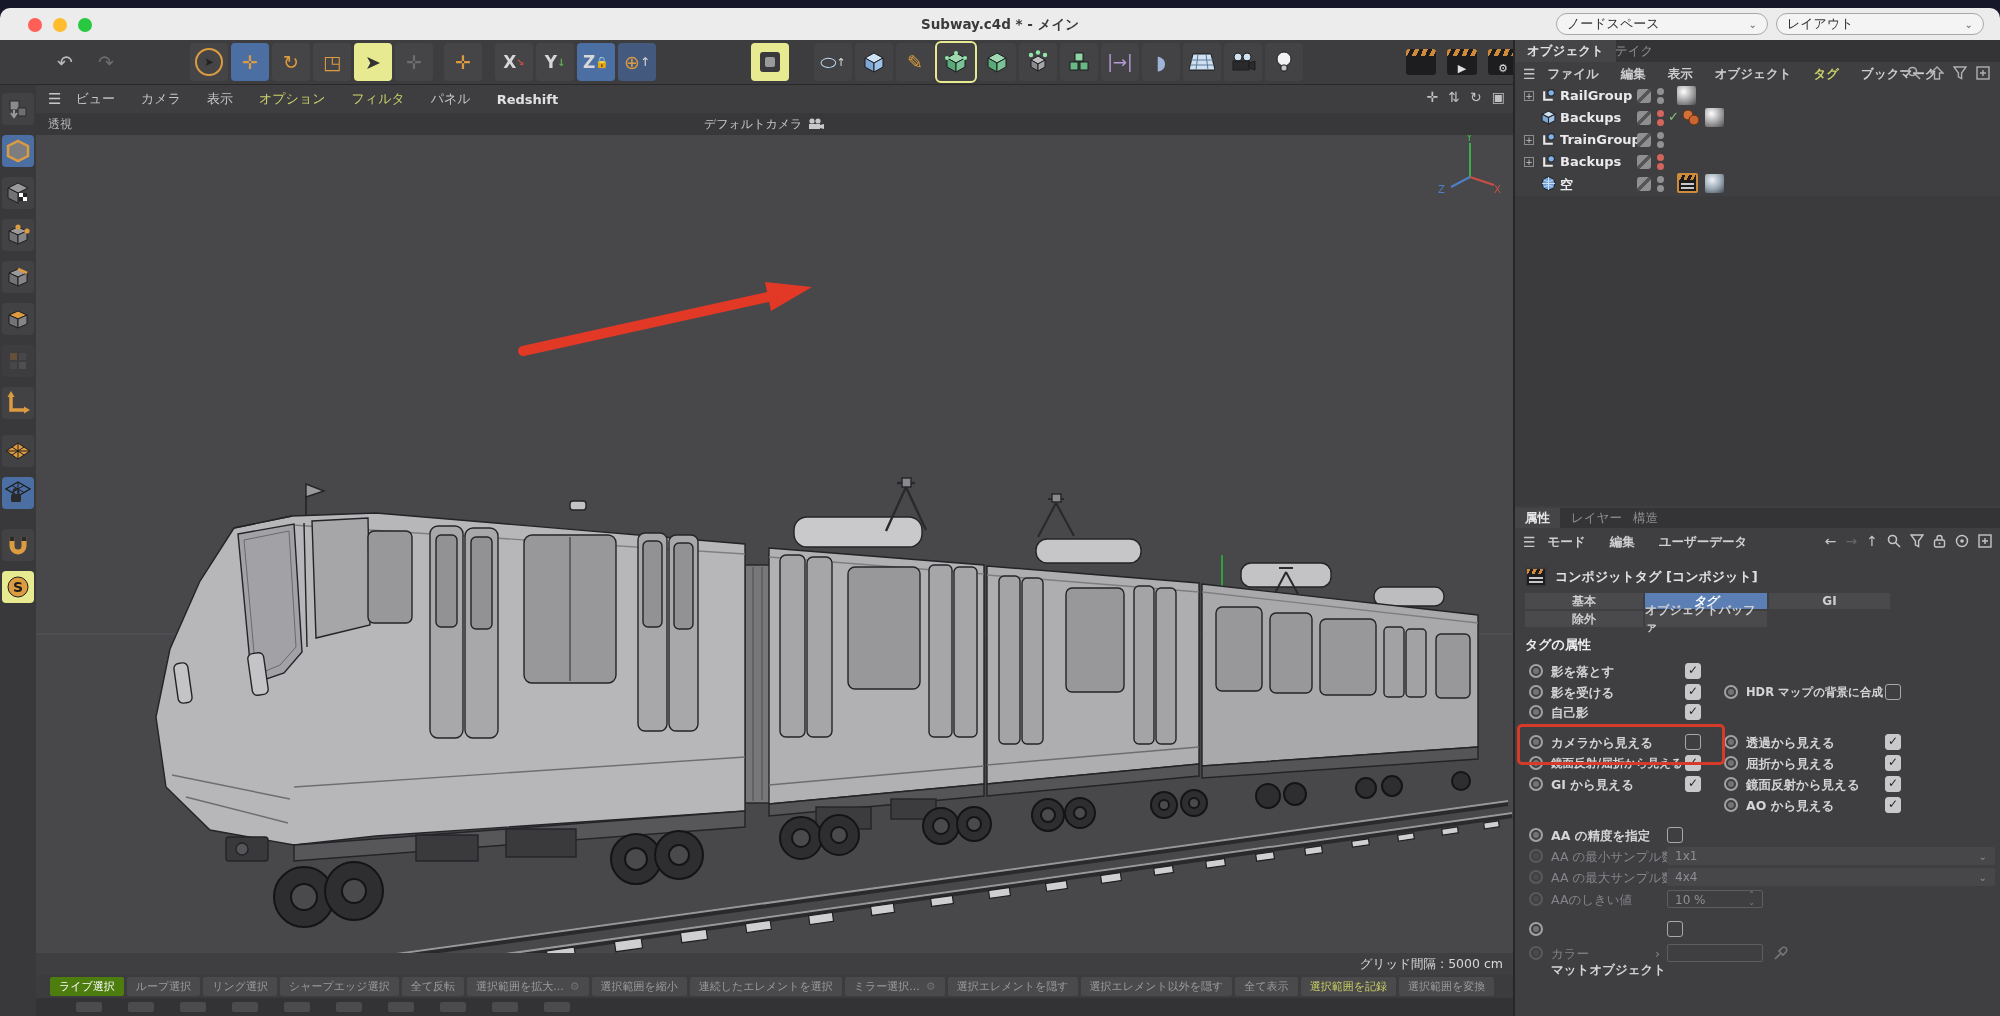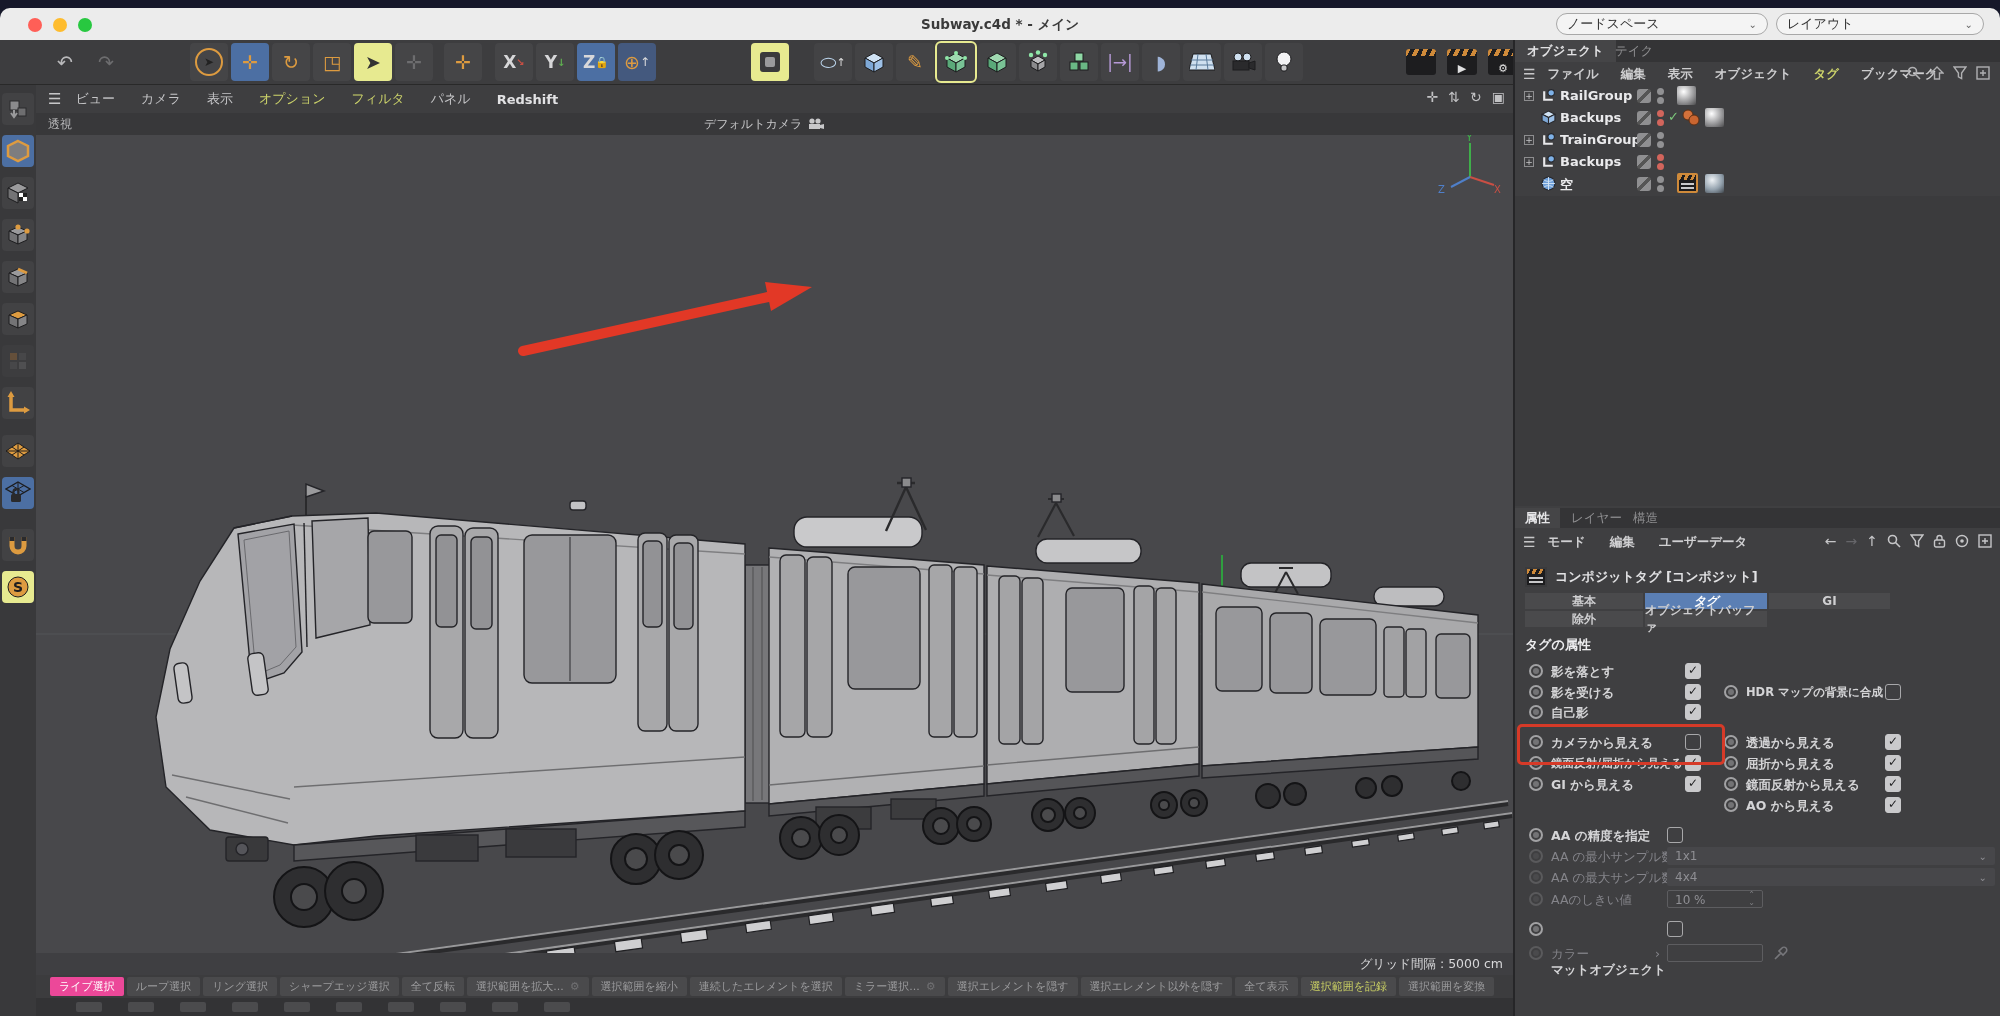--- a/index.html
+++ b/index.html
@@ -49,21 +49,21 @@
           border-bottom:1px solid #2f2f31;font-size:12px;color:#b8b8ba;}
   .canvas{position:absolute;left:0;top:50px;width:1477px;height:840px;background:#48484b;overflow:hidden;}
   .gridstrip{position:absolute;left:0;bottom:0;width:100%;height:22px;background:#3f3f42;
              display:flex;align-items:center;justify-content:flex-end;padding-right:10px;
              box-sizing:border-box;font-size:12.5px;color:#d8d8da;}
   
   .selbar{position:absolute;left:0;top:890px;width:100%;height:23px;background:#3c3c3e;
           display:flex;align-items:center;gap:3px;padding-left:14px;box-sizing:border-box;}
   .sb{height:19px;background:#4a4a4c;border-radius:2px;color:#9b9b9d;font-size:11px;
       display:flex;align-items:center;padding:0 9px;white-space:nowrap;}
-  .sb.active{background:#ec4899;color:#fff;}
+  .sb.active{background:#4d7c0f;color:#fff;}
   .sb.rec{color:#c9cf63;}
   .sb .gear{color:#707072;font-size:11px;margin-left:6px;}
   .pstrip{position:absolute;left:0;top:913px;width:100%;height:18px;background:#333335;
           display:flex;align-items:center;gap:26px;padding-left:40px;box-sizing:border-box;}
   .pstrip i{width:26px;height:10px;background:#4b4b4d;border-radius:2px;}
   
   .rpanel{position:absolute;left:1513px;top:40px;width:487px;height:976px;background:#3f3f41;
           border-left:2px solid #262628;box-sizing:border-box;}
   .omtabs{position:absolute;left:0;top:0;width:100%;height:22px;background:#343436;font-size:12.5px;}
   .omtab{position:absolute;top:0;height:22px;display:flex;align-items:center;padding:0 12px;color:#8d8d8f;}

